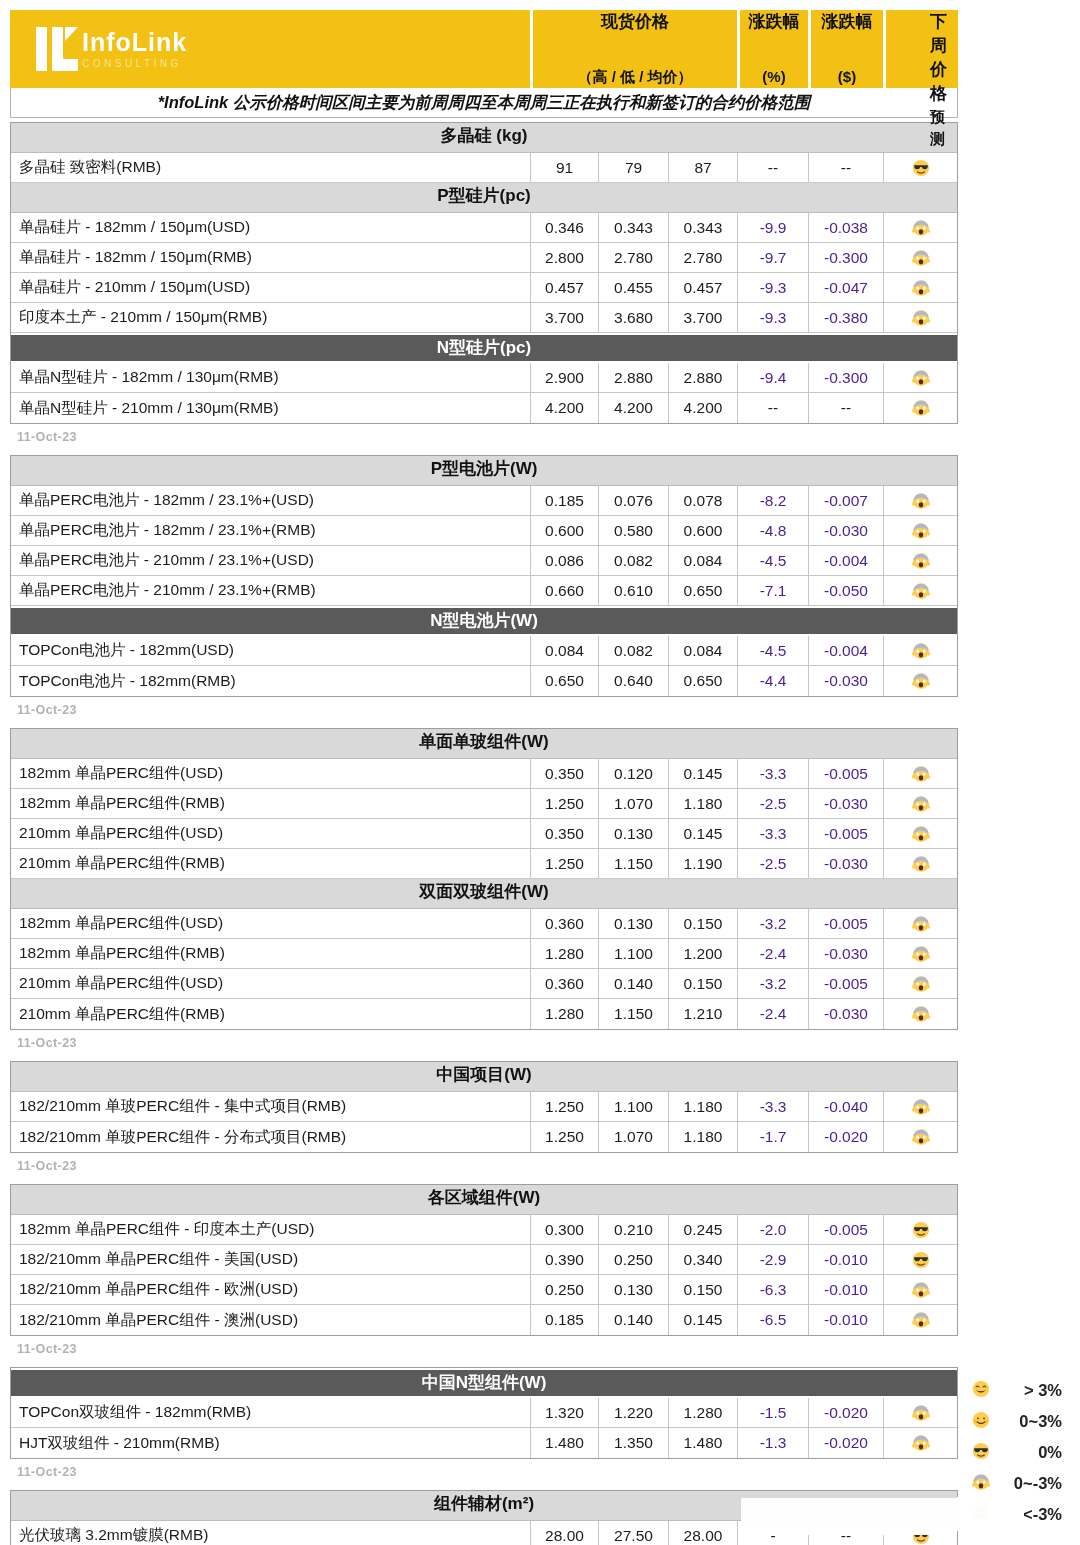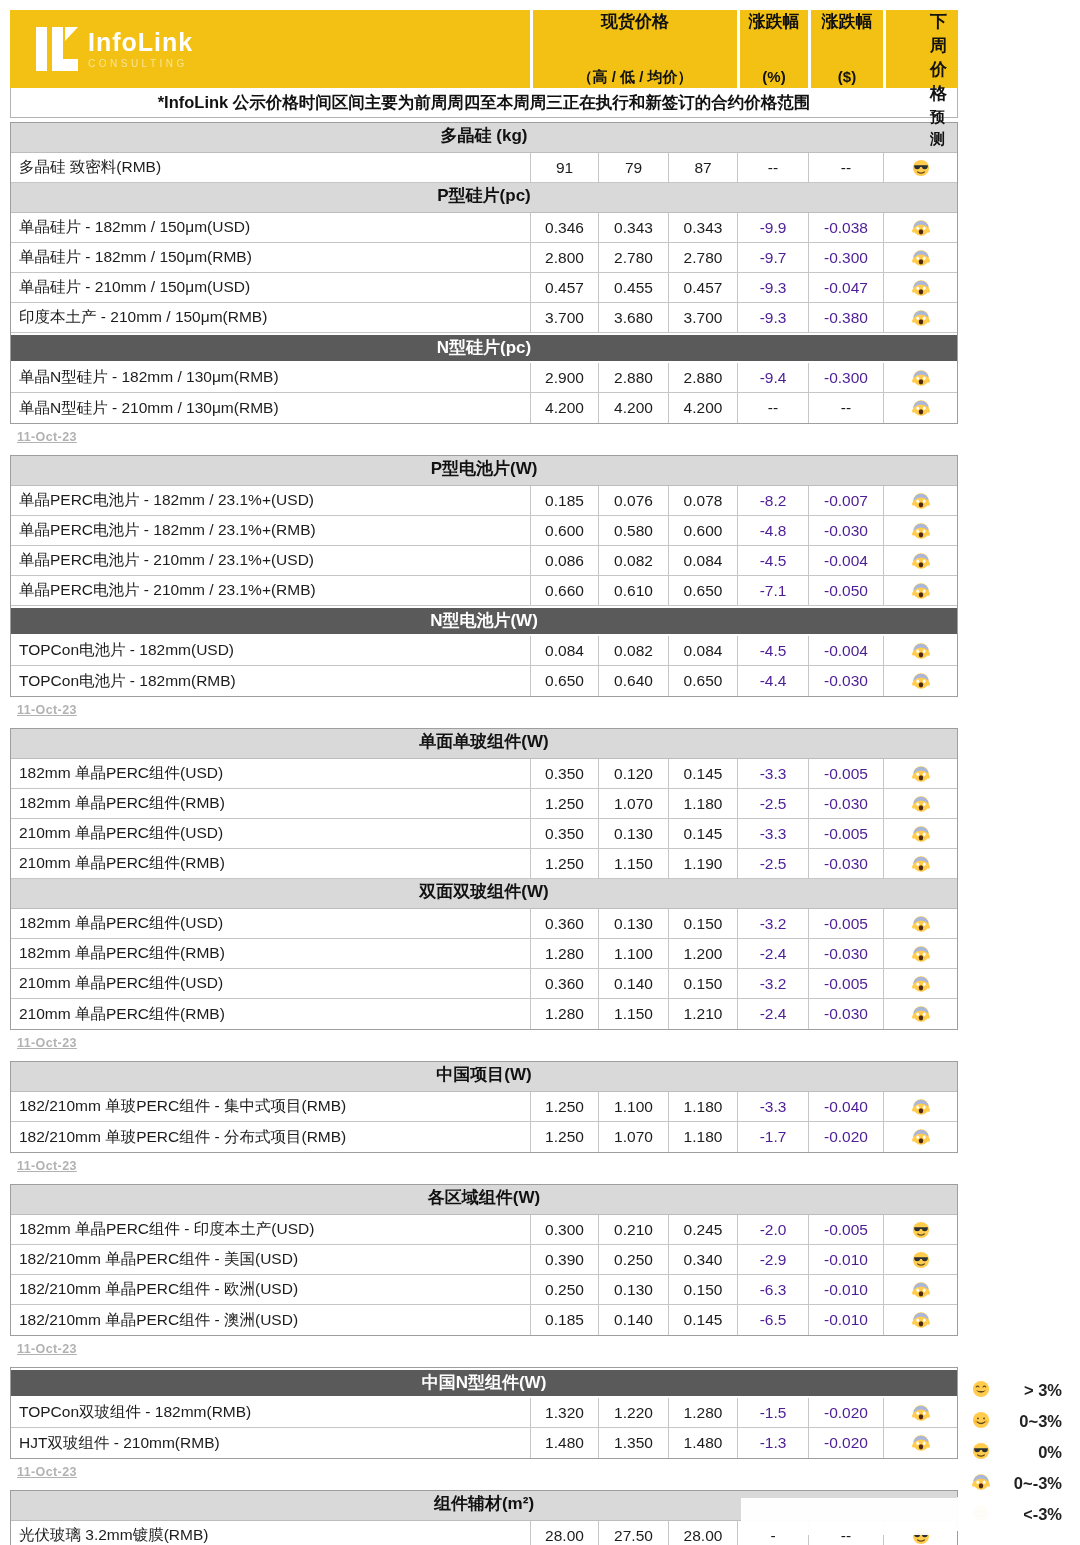--- a/index.html
+++ b/index.html
@@ -2,47 +2,47 @@
 <html lang="zh"><head>
 <meta charset="utf-8">
 <style>
   * { box-sizing: border-box; margin: 0; padding: 0; }
   body { background:#fff; font-family:"Liberation Sans","DejaVu Sans",sans-serif; }
   .page { position:relative; width:1080px; height:1545px; background:#fff; overflow:hidden; }
   .sheet { position:absolute; left:10px; top:10px; width:948px; }
 
   
   .band { display:flex; height:78px; background:#f2c113; }
-  .band-brand { flex:0 0 520px; display:flex; align-items:center; padding-left:24px; gap:6px; }
+  .band-brand { flex:0 0 520px; display:flex; align-items:center; padding-left:24px; gap:0; }
   .monogram { width:48px; height:50px; flex:0 0 auto; }
   .brand-text .brand-name { color:#fff; font-size:25px; font-weight:bold; letter-spacing:1px; line-height:26px; }
   .brand-text .brand-sub { color:rgba(255,255,255,.55); font-size:10px; font-weight:normal; letter-spacing:3.5px; margin-top:3px; }
   .band-col { display:flex; flex-direction:column; justify-content:space-between; align-items:center; border-left:3px solid #fff; color:#111; font-weight:bold; }
   .band-col .l1 { font-size:17px; line-height:24px; }
   .band-col .l2 { font-size:15px; line-height:22px; }
   .bc-price { flex:0 0 207px; } .bc-pct { flex:0 0 71px; } .bc-chg { flex:0 0 75px; } .bc-fcst { flex:0 0 75px;padding-left:44px; }
 
   
-  .note { height:30px; border:1px solid #b3b3b3; border-top:none; display:flex; align-items:center; justify-content:center; font-size:16.5px; font-weight:bold; color:#111; background:#fff; }
+  .note { height:30px; border:1px solid #b3b3b3; border-top:none; display:flex; align-items:center; justify-content:center; font-size:16.5px; font-weight:bold; color:#111; background:#fff;font-style:italic; }
 
   
   .group { border:1px solid #9e9e9e; margin-top:3px; background:#fff; }
   .group:first-of-type { margin-top:4px; }
   .section-header { text-align:center; font-weight:bold; font-size:17px; }
   .section-header.light { background:#d9d9d9; color:#111; height:30px; line-height:26px; border-bottom:1px solid #bdbdbd; }
   .section-header.dark { background:#5a5a5a; color:#fff; height:30px; line-height:26px; border-top:2px solid #fff; border-bottom:2px solid #fff; }
   .row { display:flex; height:30px; border-bottom:1px solid #c6c6c6; background:#fff; }
   .row:last-child { border-bottom:none; }
   .cell { border-right:1px solid #c6c6c6; display:flex; align-items:center; justify-content:center; font-size:15.5px; color:#1c1c1c; }
   .c-label { flex:0 0 520px; justify-content:flex-start; padding-left:8px; font-weight:normal; font-size:15.5px; }
   .c-high { flex:0 0 68px; } .c-low { flex:0 0 70px; } .c-avg { flex:0 0 69px; }
   .c-pct { flex:0 0 71px; } .c-chg { flex:0 0 75px; }
   .c-fcst { flex:1 1 auto; border-right:none; }
   .neg { color:#4c1d95; }
-  .date-label { height:28px; padding:6px 0 0 7px; font-size:12.5px; font-weight:bold; color:#b2b2b2; letter-spacing:.4px;text-decoration:underline; }
+  .date-label { height:28px; padding:6px 0 0 7px; font-size:12.5px; font-weight:bold; color:#b2b2b2; letter-spacing:.4px; }
 
   
   .legend { position:absolute; left:960px; top:1375px; width:106px; }
   .legend-row { height:31px; display:flex; align-items:center; padding-left:12px; }
   .legend-label { flex:1; text-align:right; font-size:16.5px; font-weight:bold; color:#222; padding-right:4px; }
   .emoji { width:18px; height:18px; display:inline-flex; }
 
   
   .patch { position:absolute; background:rgba(255,255,255,.96); }
   .patch-a { left:741px; top:1498px; width:216px; height:37px; }

